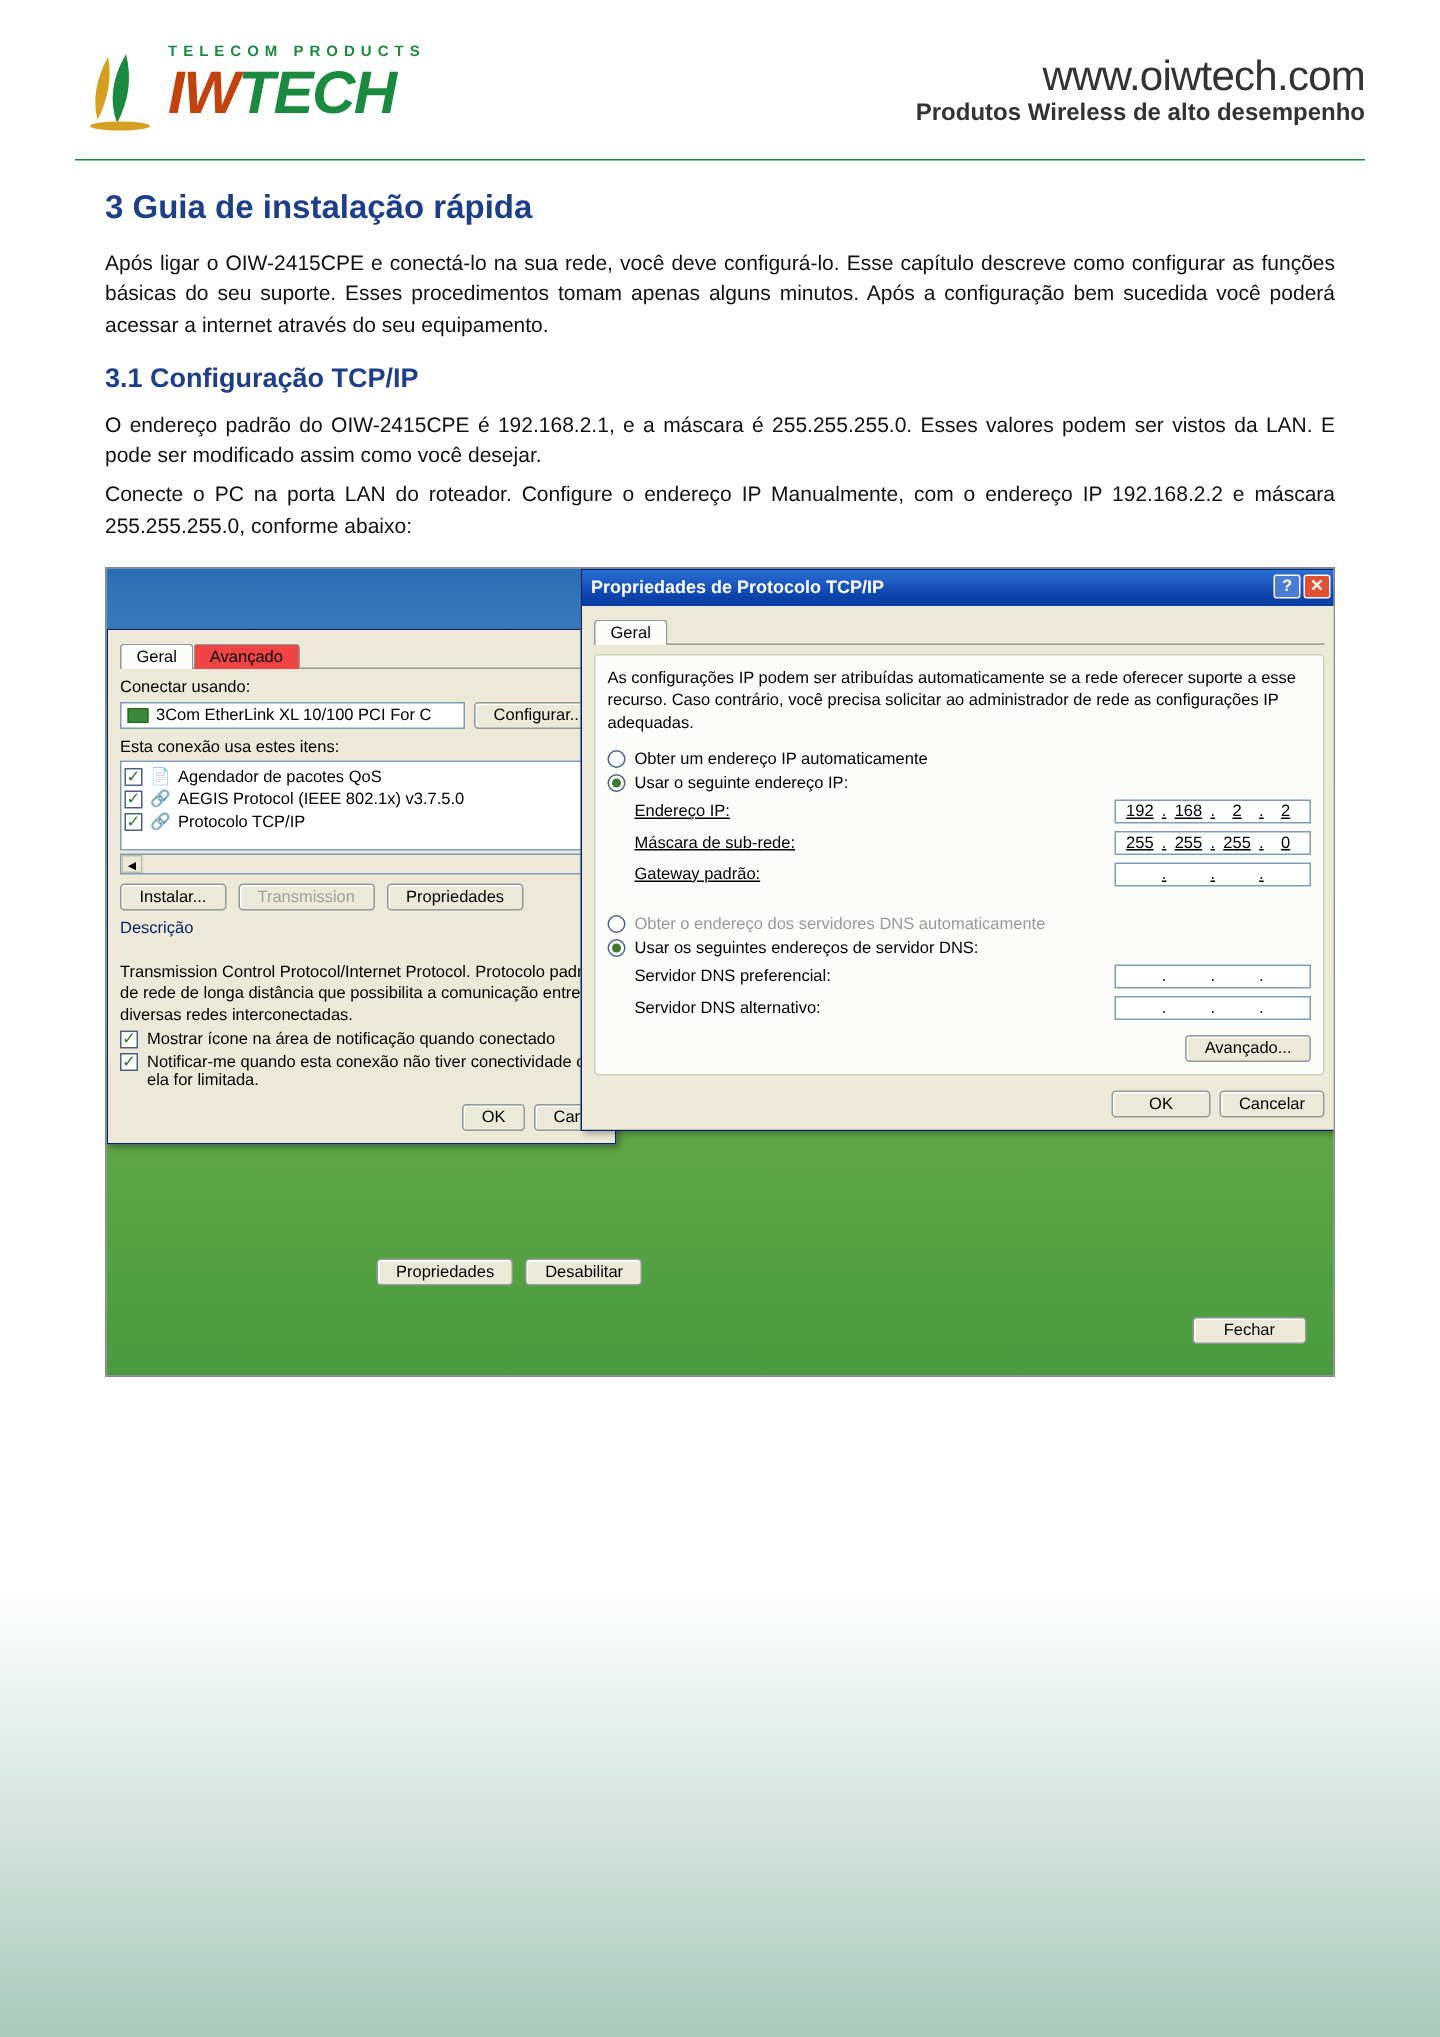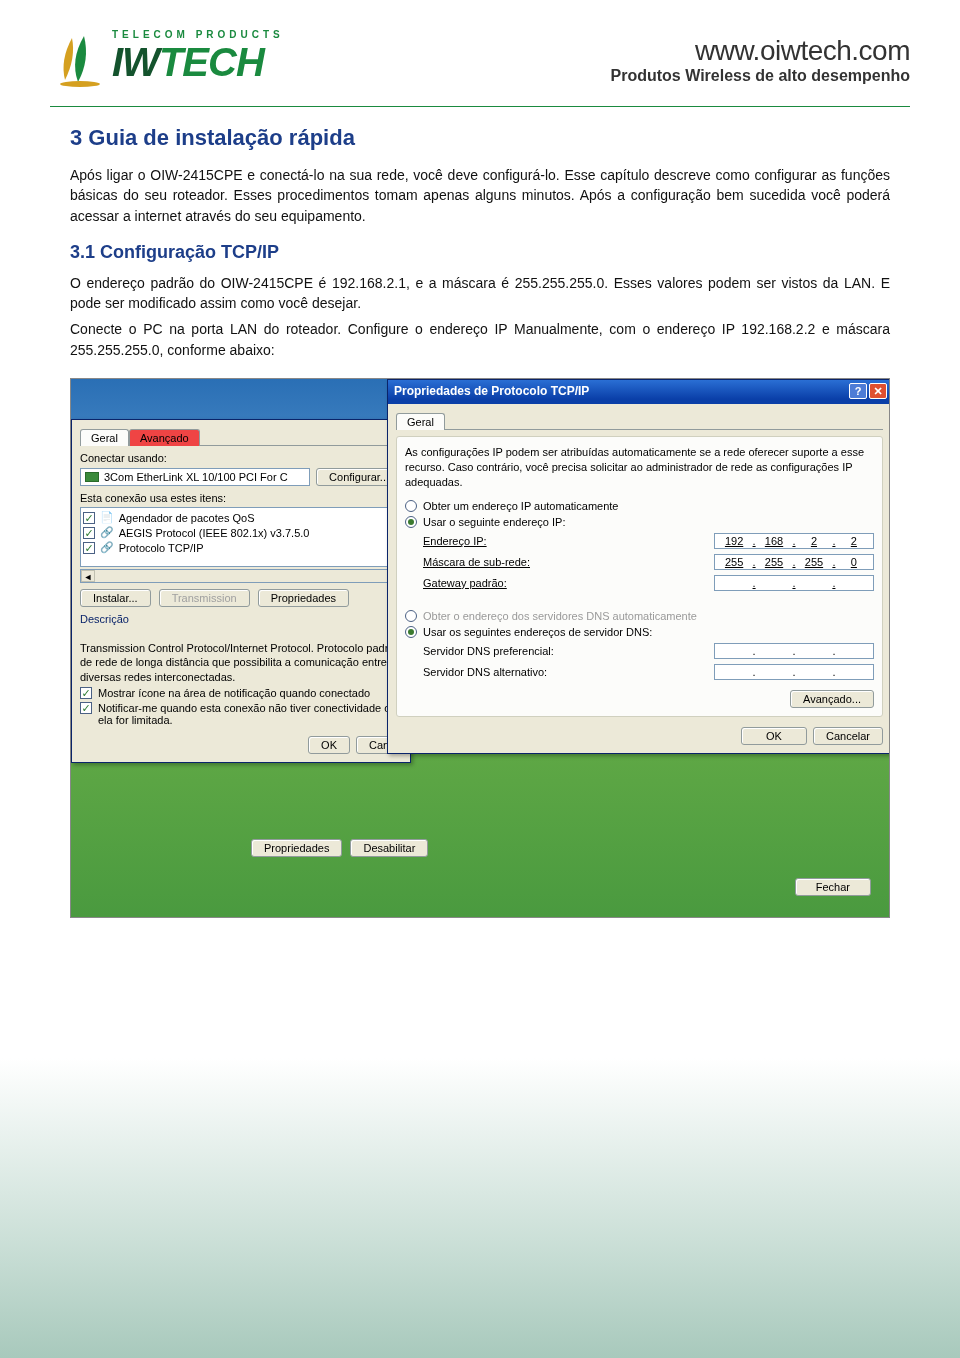--- a/index.html
+++ b/index.html
@@ -31,21 +31,21 @@
     width: 60px; height: 60px;
     position: relative;
   }
   .logo-mark svg { width: 60px; height: 60px; }
   .logo-text { display: flex; flex-direction: column; }
   .logo-text .brand {
     font-size: 40px; font-weight: 900; letter-spacing: -1px;
     color: #1a8a3f;
     font-style: italic;
   }
-  .logo-text .brand .gold { color: #14532d; }
+  .logo-text .brand .gold { color: #c2410c; }
   .logo-text .tag {
     font-size: 10px; letter-spacing: 4px; color: #1a8a3f;
     text-align: right; margin-top: -6px; font-weight: 600;
   }
   .header-right { text-align: right; }
   .site-url {
     font-size: 28px; font-weight: 400; color: #333; letter-spacing: -0.5px;
   }
   .site-sub {
     font-size: 16px; color: #333; font-weight: 700;
@@ -144,21 +144,21 @@
   }
   .btn.disabled { color: #a0a0a0; }
   .field {
     display: flex; align-items: center; justify-content: space-between;
     margin: 5px 0;
   }
   .ipbox {
     display: flex; gap: 0;
     border: 1px solid #7f9db9; background: #fff;
     padding: 1px 2px;
-    width: 160px;
+    width: 131px;
     font-family: "Tahoma", sans-serif;
   }
   .ipbox span {
     width: 36px; text-align: center; font-size: 11px;
     border: none;
   }
   .ipbox .dot { width: 6px; text-align: center; }
   .radio {
     display: flex; align-items: center; gap: 6px; margin: 4px 0;
     font-size: 11px;
@@ -251,21 +251,21 @@
   <div class="header-right">
     <div class="site-url">www.oiwtech.com</div>
     <div class="site-sub">Produtos Wireless de alto desempenho</div>
   </div>
 </div>
 
 <hr class="hr">
 
 <div class="content">
   <h2 class="sec">3 Guia de instalação rápida</h2>
-  <p class="body">Após ligar o OIW-2415CPE e conectá-lo na sua rede, você deve configurá-lo. Esse capítulo descreve como configurar as funções básicas do seu roteador. Esses procedimentos tomam apenas alguns minutos. Após a configuração bem sucedida você poderá acessar a internet através do seu equipamento.</p>
+  <p class="body">Após ligar o OIW-2415CPE e conectá-lo na sua rede, você deve configurá-lo. Esse capítulo descreve como configurar as funções básicas do seu suporte. Esses procedimentos tomam apenas alguns minutos. Após a configuração bem sucedida você poderá acessar a internet através do seu equipamento.</p>
   <h3 class="sub">3.1 Configuração TCP/IP</h3>
   <p class="body">O endereço padrão do OIW-2415CPE é 192.168.2.1, e a máscara é 255.255.255.0. Esses valores podem ser vistos da LAN. E pode ser modificado assim como você desejar.</p>
   <p class="body">Conecte o PC na porta LAN do roteador. Configure o endereço IP Manualmente, com o endereço IP 192.168.2.2 e máscara 255.255.255.0, conforme abaixo:</p>
 
   <div class="shot">
     <div class="xp-sky"></div>
 
     <div class="win win-left">
       <div class="body">
         <div class="tabstrip">

